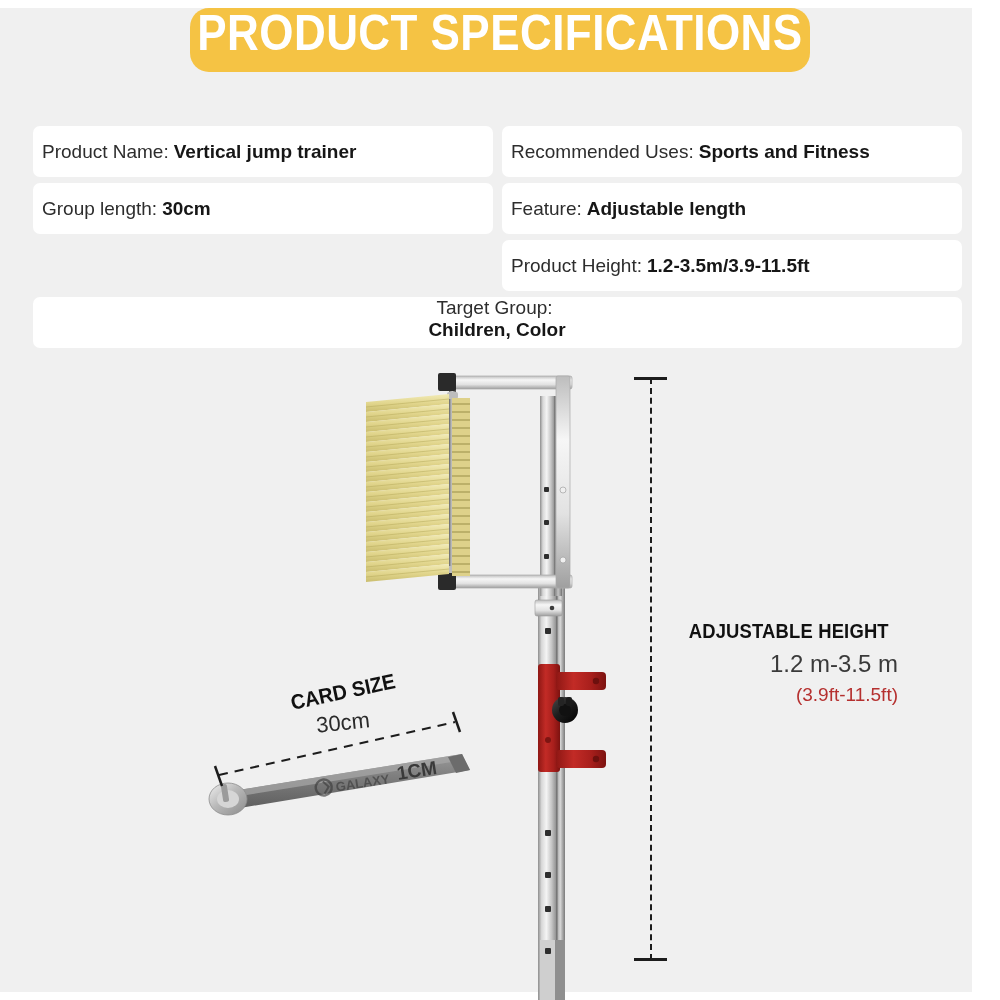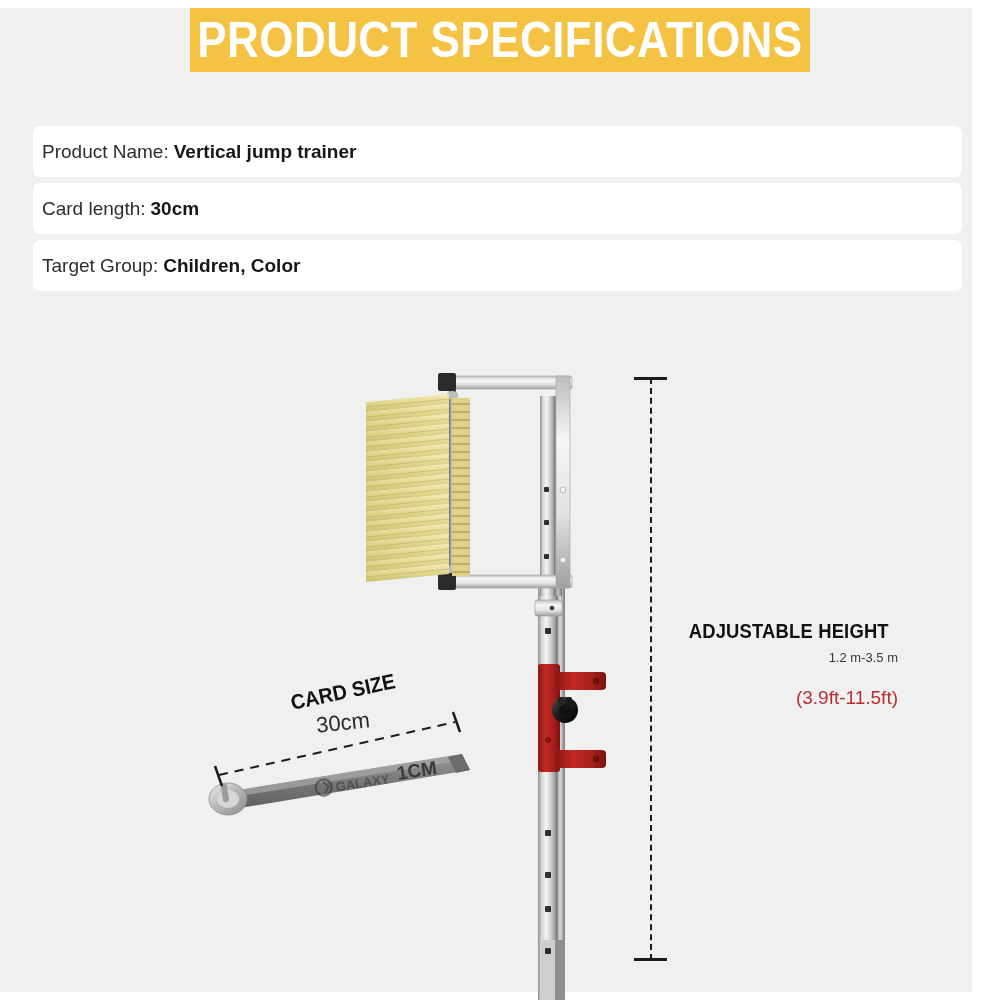--- a/index.html
+++ b/index.html
@@ -31,22 +31,22 @@
 
   
   .banner {
     position: absolute;
     left: 190px;
     top: 8px;
     width: 620px;
     height: 64px;
     background: #f5c344;
     display: flex;
-    align-items: center;
     justify-content: center;
+    border-radius: 19px;
   }
   .banner-title {
     color: #ffffff;
     font-family: "Liberation Sans Narrow", "Liberation Sans", sans-serif;
     font-weight: bold;
     font-size: 50px;
     line-height: 50px;
     letter-spacing: 0.5px;
     transform: scaleX(0.88);
     white-space: nowrap;
@@ -76,20 +76,21 @@
     display: flex;
     align-items: center;
     padding: 0 15px 0 9px;
     box-sizing: border-box;
     white-space: nowrap;
     overflow: hidden;
   }
   .spec-cell.full {
     margin-top: 6px;
     width: 100%;
+    flex-direction: column;
   }
   .spec-label {
     font-size: 19px;
     color: #2d2d2d;
     font-weight: normal;
   }
   .spec-value {
     font-size: 19px;
     color: #161616;
     font-weight: bold;
@@ -134,28 +135,28 @@
   .annot-title {
     font-family: "Liberation Sans Narrow", "Liberation Sans", sans-serif;
     font-weight: bold;
     font-size: 20px;
     color: #111111;
     letter-spacing: 0.2px;
     transform: scaleX(0.92);
     white-space: nowrap;
   }
   .annot-metric {
-    font-size: 13px;
+    font-size: 24px;
     color: #3a3a3a;
     margin-top: 7px;
   }
   .annot-imperial {
     font-size: 19px;
     color: #b5302f;
-    margin-top: 22px;
+    margin-top: 6px;
   }
 
   
   .annot-card {
     position: absolute;
     left: 258px;
     top: 680px;
     width: 170px;
     text-align: center;
   }
@@ -187,25 +188,39 @@
 
   <div class="spec-table">
     <div class="spec-grid">
 
       <div class="spec-col">
         <div class="spec-cell">
           <span class="spec-label">Product Name:</span>
           <span class="spec-value">Vertical jump trainer</span>
         </div>
         <div class="spec-cell">
-          <span class="spec-label">Card length:</span>
+          <span class="spec-label">Group length:</span>
           <span class="spec-value">30cm</span>
         </div>
       </div>
 
+      <div class="spec-col">
+        <div class="spec-cell">
+          <span class="spec-label">Recommended Uses:</span>
+          <span class="spec-value">Sports and Fitness</span>
+        </div>
+        <div class="spec-cell">
+          <span class="spec-label">Feature:</span>
+          <span class="spec-value">Adjustable length</span>
+        </div>
+        <div class="spec-cell">
+          <span class="spec-label">Product Height:</span>
+          <span class="spec-value">1.2-3.5m/3.9-11.5ft</span>
+        </div>
+      </div>
 
     </div>
 
     <div class="spec-cell full">
       <span class="spec-label">Target Group:</span>
       <span class="spec-value">Children, Color</span>
     </div>
   </div>
 
   <div class="product">

